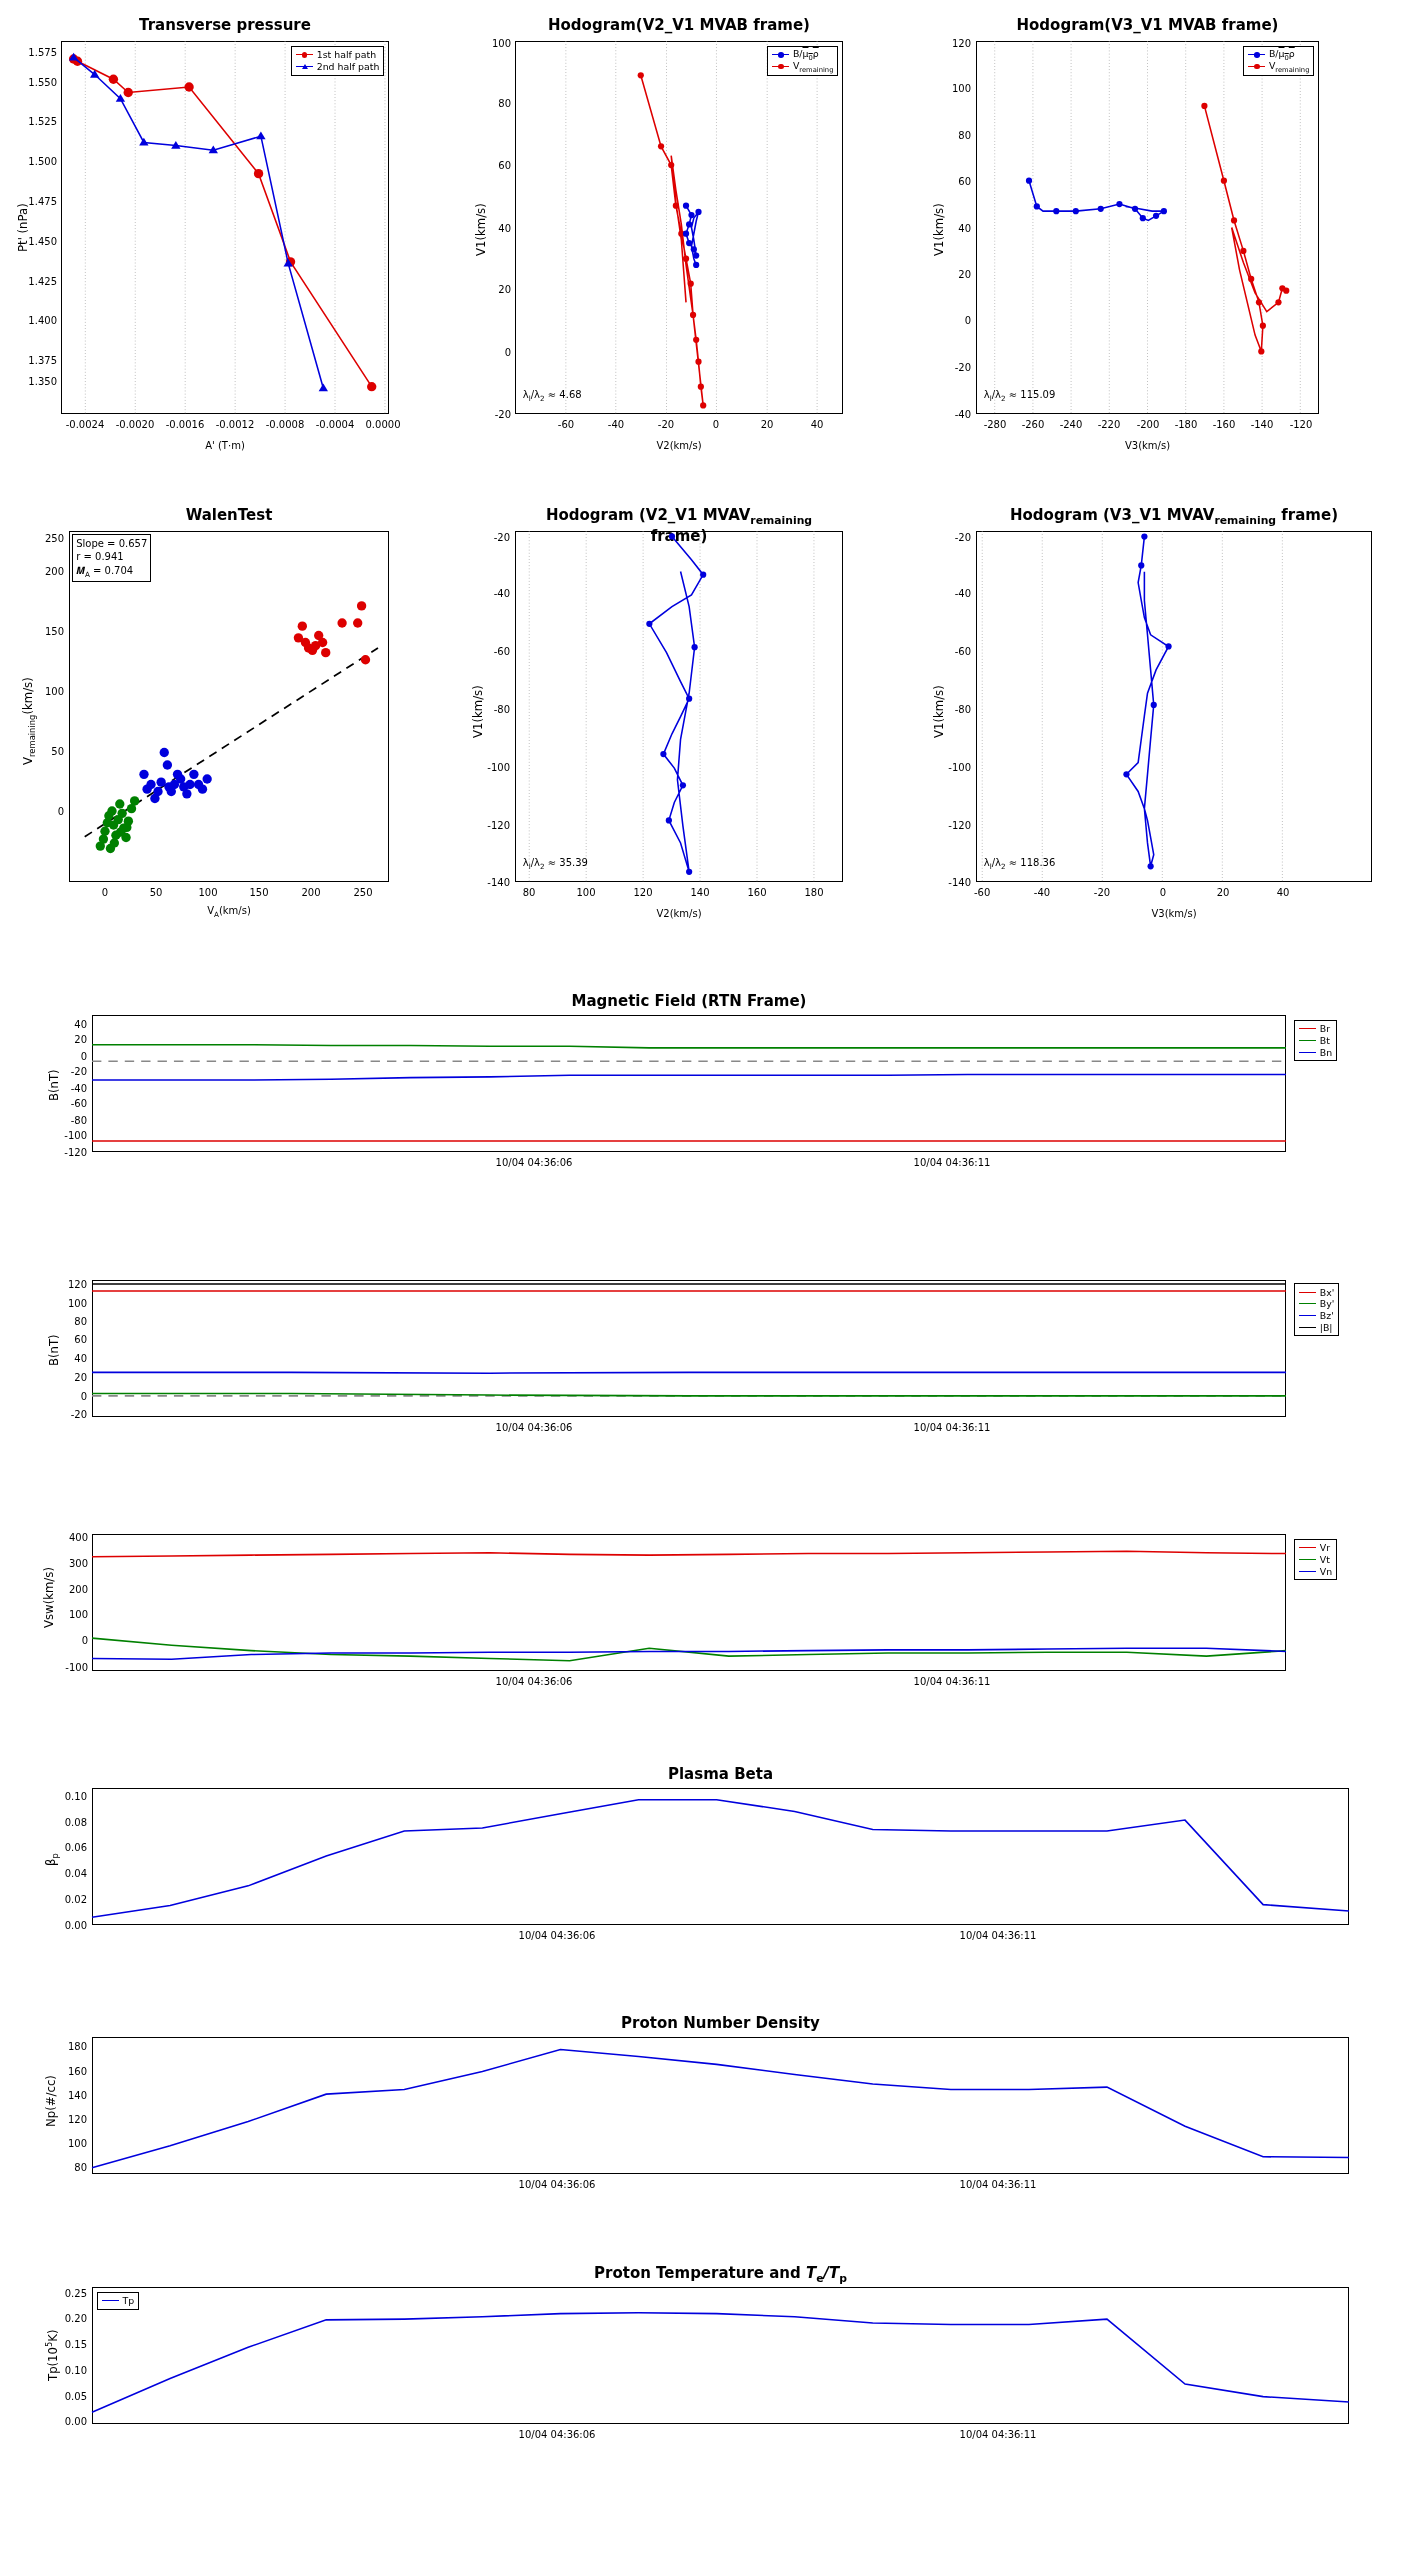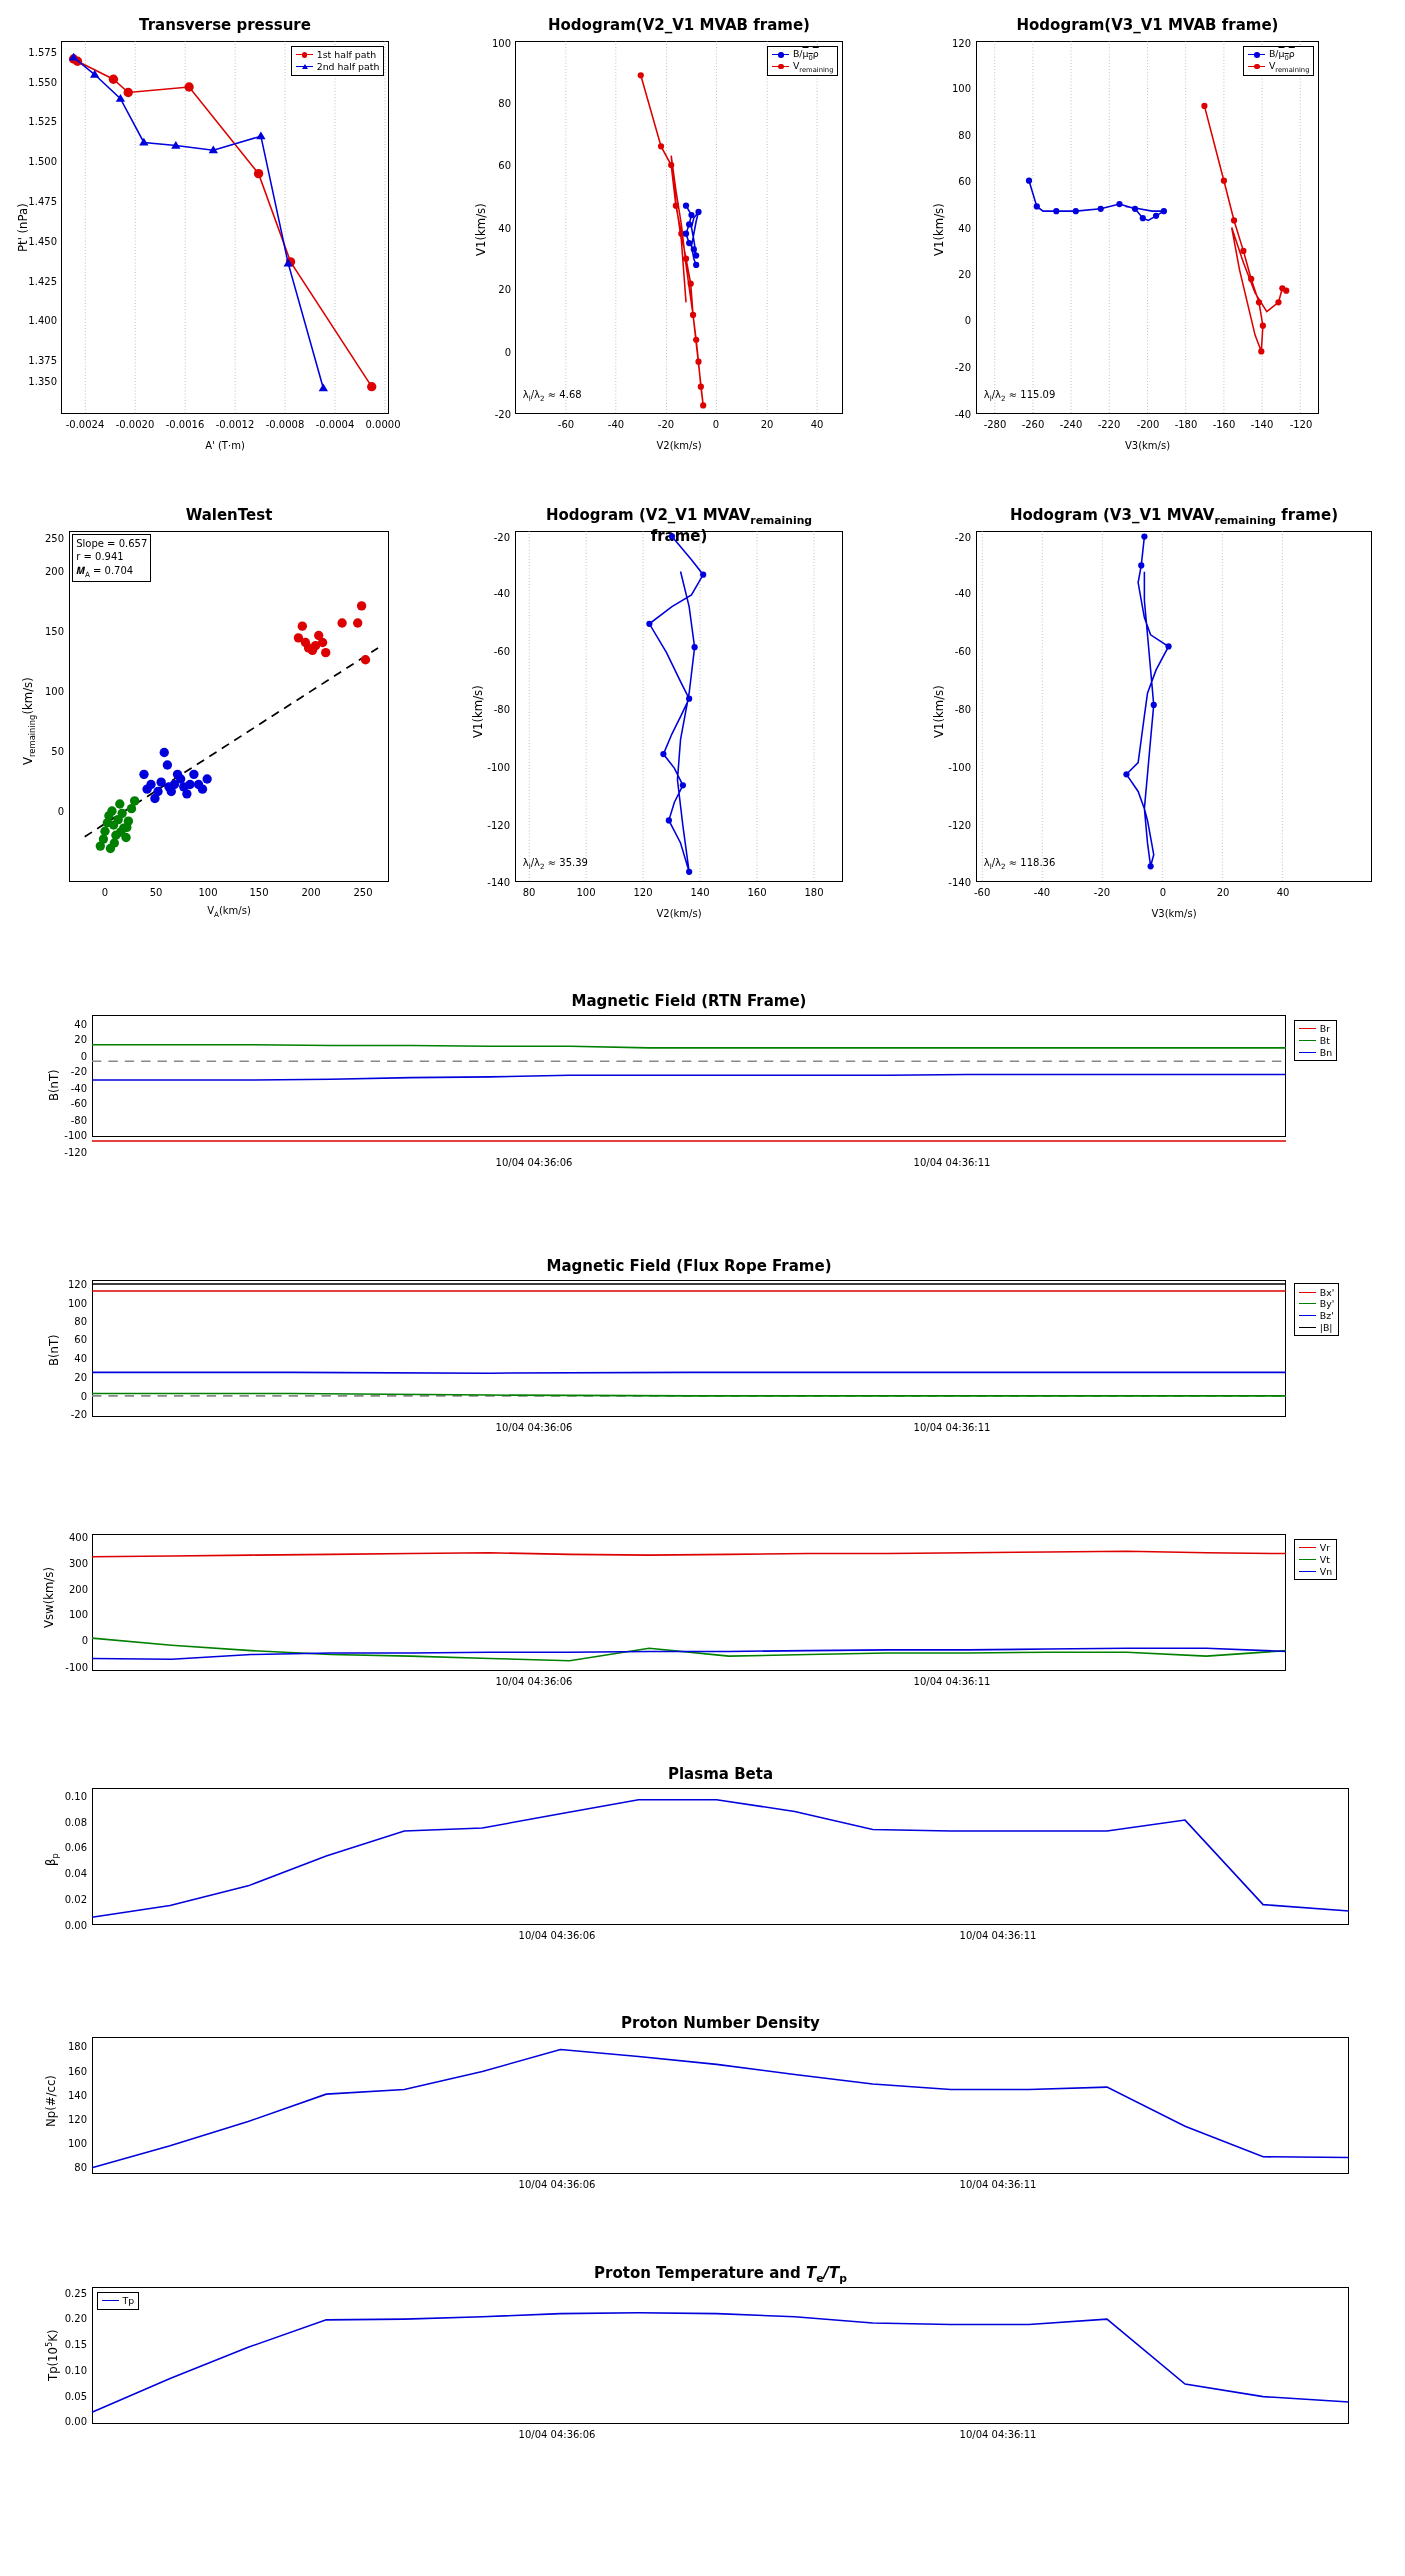--- a/index.html
+++ b/index.html
@@ -435,21 +435,21 @@
     <div class="tickx" style="left:66px;top:356px;">-40</div>
     <div class="tickx" style="left:126px;top:356px;">-20</div>
     <div class="tickx" style="left:187px;top:356px;">0</div>
     <div class="tickx" style="left:247px;top:356px;">20</div>
     <div class="tickx" style="left:307px;top:356px;">40</div>
     <div class="annot" style="left:7.8px;top:326px;">
       λ<sub>l</sub>/λ<sub>2</sub> <span>≈ 118.36</span>
     </div>
   </div>
 
-  <div class="panel" style="left:92px;top:1015px;width:1194px;height:122px;">
+  <div class="panel" style="left:92px;top:1015px;width:1194px;height:137px;">
     <div class="frame"></div>
     <div class="ptitle" style="top:-23.4px;">Magnetic Field (RTN Frame)</div>
     <div class="ylab" style="left:-45px;top:86px;transform:rotate(-90deg);">B(nT)</div>
     <svg class="plot" width="1194" height="137" viewBox="0 0 1530 175" preserveAspectRatio="none">
       <line x1="0" y1="59" x2="1530" y2="59" stroke="#888" stroke-width="2" stroke-dasharray="12,9"></line>
       <polyline fill="none" stroke="#dd0000" stroke-width="2" points="0,161 102,161 204,161 306,161 408,161 510,161 612,161 714,161 816,161 918,161 1020,161 1122,161 1224,161 1326,161 1428,161 1530,161"></polyline>
       <polyline fill="none" stroke="#008000" stroke-width="2" points="0,38 102,38 204,38 306,39 408,39 510,40 612,40 714,42 816,42 918,42 1020,42 1122,42 1224,42 1326,42 1428,42 1530,42"></polyline>
       <polyline fill="none" stroke="#0000dd" stroke-width="2" points="0,83 102,83 204,83 306,82 408,80 510,79 612,77 714,77 816,77 918,77 1020,77 1122,76 1224,76 1326,76 1428,76 1530,76"></polyline>
     </svg>
     <div class="ticky" style="left:-41px;width:36px;top:137px;">-120</div>
@@ -474,21 +474,20 @@
         </div>
       <div class="row">
           <span class="ln" style="border-top-color:#0000dd;"></span>
           <span>Bn</span>
         </div>
     </div>
   </div>
 
   <div class="panel" style="left:92px;top:1280px;width:1194px;height:137px;">
     <div class="frame"></div>
-    <div class="ptitle" style="top:-23.4px;">Magnetic Field (Flux Rope Frame)</div>
     <div class="ylab" style="left:-45px;top:86px;transform:rotate(-90deg);">B(nT)</div>
     <svg class="plot" width="1194" height="137" viewBox="0 0 1530 175" preserveAspectRatio="none">
       <line x1="0" y1="148" x2="1530" y2="148" stroke="#888" stroke-width="2" stroke-dasharray="12,9"></line>
       <polyline fill="none" stroke="#000000" stroke-width="2" points="0,5 255,5 510,5 765,5 1020,5 1275,5 1530,5"></polyline>
       <polyline fill="none" stroke="#dd0000" stroke-width="2" points="0,14 255,14 510,14 765,14 1020,14 1275,14 1530,14"></polyline>
       <polyline fill="none" stroke="#0000dd" stroke-width="2" points="0,118 255,118 510,119 765,118 1020,118 1275,118 1530,118"></polyline>
       <polyline fill="none" stroke="#008000" stroke-width="2" points="0,145 255,145 510,147 765,148 1020,148 1275,148 1530,148"></polyline>
     </svg>
     <div class="ticky" style="left:-41px;width:36px;top:134px;">-20</div>
     <div class="ticky" style="left:-41px;width:36px;top:116px;">0</div>

